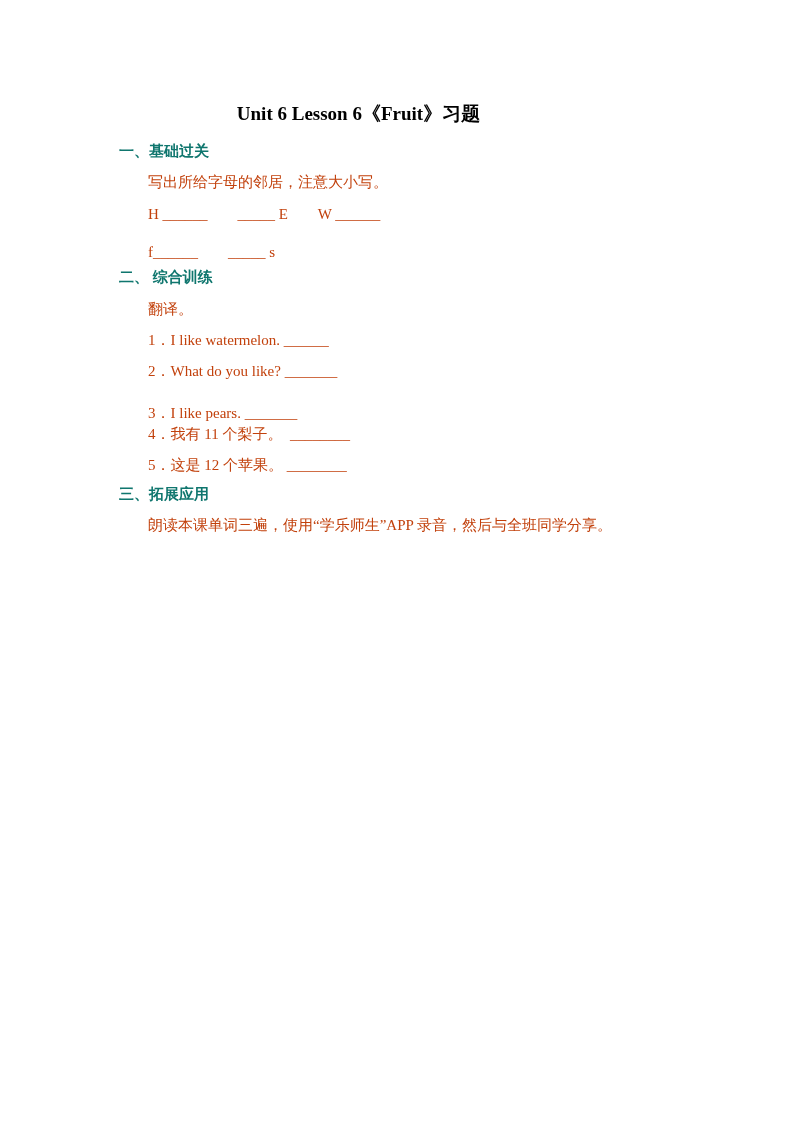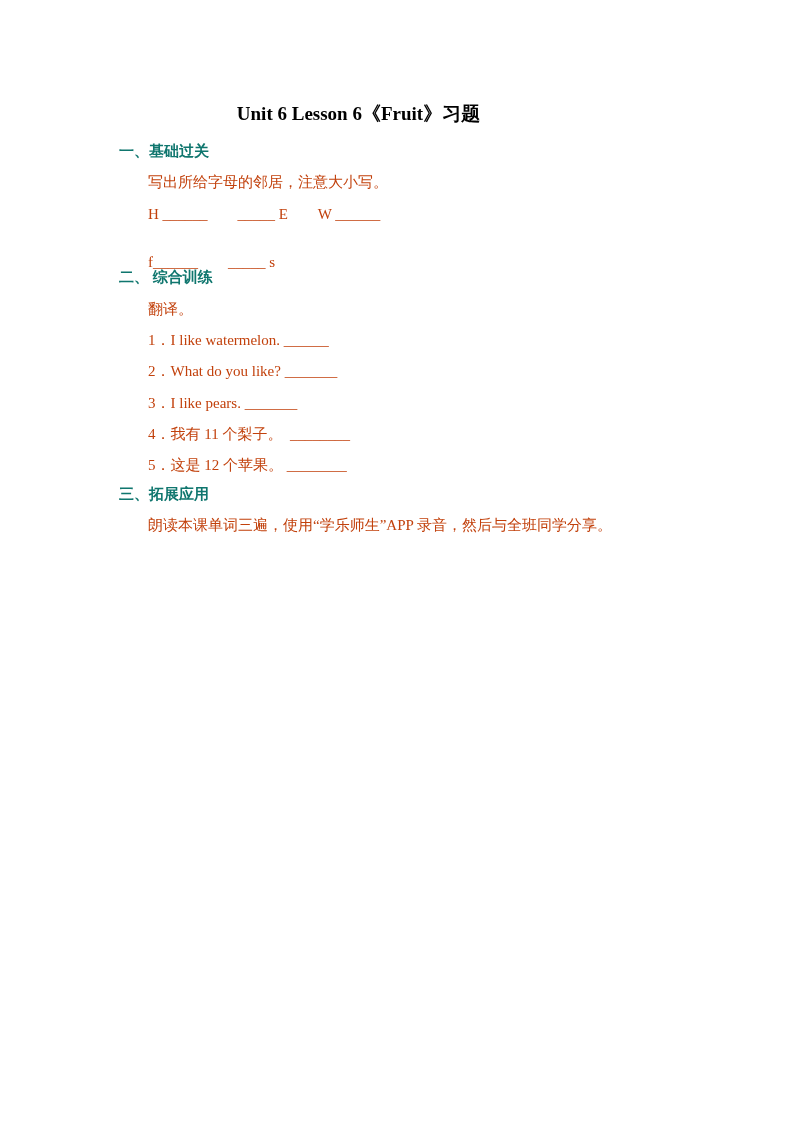--- a/index.html
+++ b/index.html
@@ -48,26 +48,26 @@
 </head>
 <body>
 
 <div class="page">
 
   <h1 class="doc-title">Unit 6 Lesson 6《Fruit》习题</h1>
 
   <div class="line sec-heading" style="top:142px">一、基础过关</div>
   <div class="line body-line" style="top:173px">写出所给字母的邻居，注意大小写。</div>
   <div class="line body-line" style="top:205px">H ______        _____ E        W ______</div>
-  <div class="line body-line" style="top:253px">f______        _____ s</div>
+  <div class="line body-line" style="top:243px">f______        _____ s</div>
 
   <div class="line sec-heading" style="top:268px">二、 综合训练</div>
   <div class="line body-line" style="top:300px">翻译。</div>
   <div class="line body-line" style="top:331px">1．I like watermelon. ______</div>
   <div class="line body-line" style="top:362px">2．What do you like? _______</div>
-  <div class="line body-line" style="top:394px">3．I like pears. _______</div>
+  <div class="line body-line" style="top:404px">3．I like pears. _______</div>
   <div class="line body-line" style="top:425px">4．我有 11 个梨子。  ________</div>
   <div class="line body-line" style="top:456px">5．这是 12 个苹果。 ________</div>
 
   <div class="line sec-heading" style="top:485px">三、拓展应用</div>
   <div class="line body-line" style="top:516px">朗读本课单词三遍，使用“学乐师生”APP 录音，然后与全班同学分享。</div>
 
 </div>
 
 </body></html>

